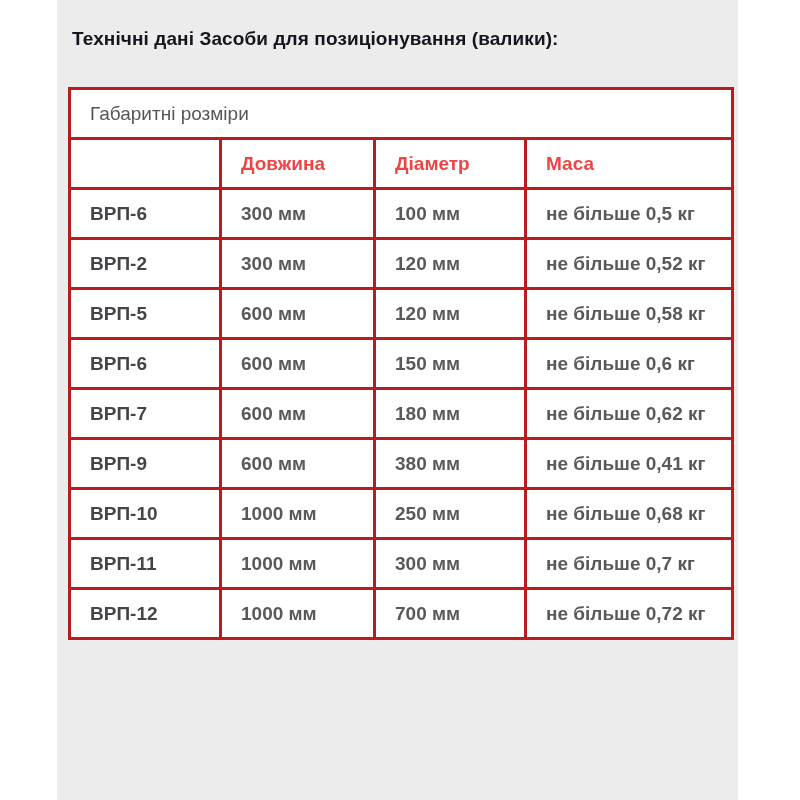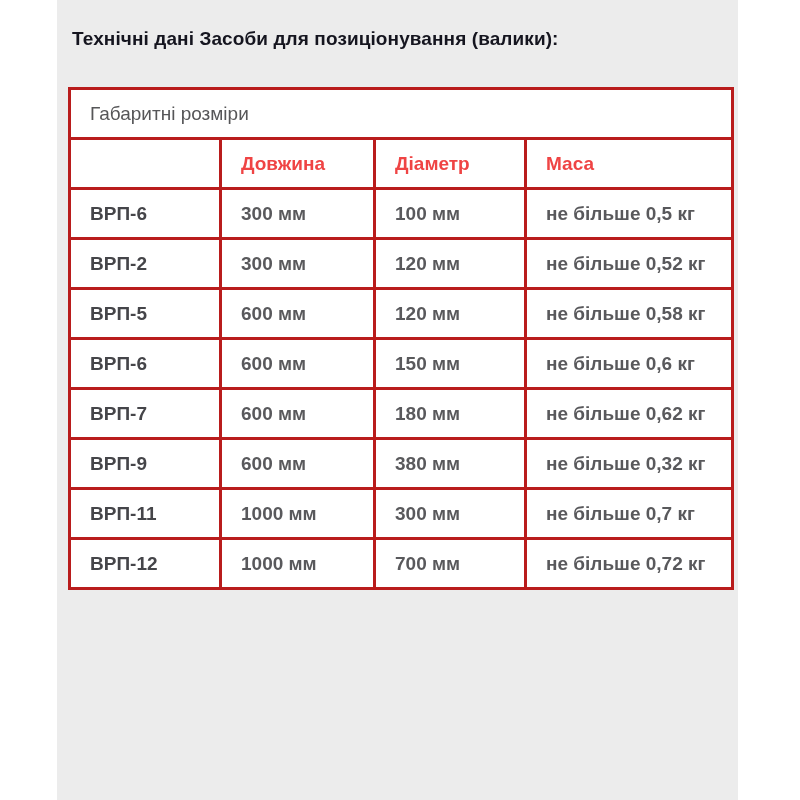--- a/index.html
+++ b/index.html
@@ -132,21 +132,27 @@
             <tr>
               <td class="model-cell">ВРП-7</td>
               <td class="value-cell">600 мм</td>
               <td class="value-cell">180 мм</td>
               <td class="value-cell">не більше 0,62 кг</td>
             </tr>
             <tr>
               <td class="model-cell">ВРП-9</td>
               <td class="value-cell">600 мм</td>
               <td class="value-cell">380 мм</td>
-              <td class="value-cell">не більше 0,32 кг</td>
+              <td class="value-cell">не більше 0,41 кг</td>
+            </tr>
+            <tr>
+              <td class="model-cell">ВРП-10</td>
+              <td class="value-cell">1000 мм</td>
+              <td class="value-cell">250 мм</td>
+              <td class="value-cell">не більше 0,68 кг</td>
             </tr>
             <tr>
               <td class="model-cell">ВРП-11</td>
               <td class="value-cell">1000 мм</td>
               <td class="value-cell">300 мм</td>
               <td class="value-cell">не більше 0,7 кг</td>
             </tr>
             <tr>
               <td class="model-cell">ВРП-12</td>
               <td class="value-cell">1000 мм</td>

